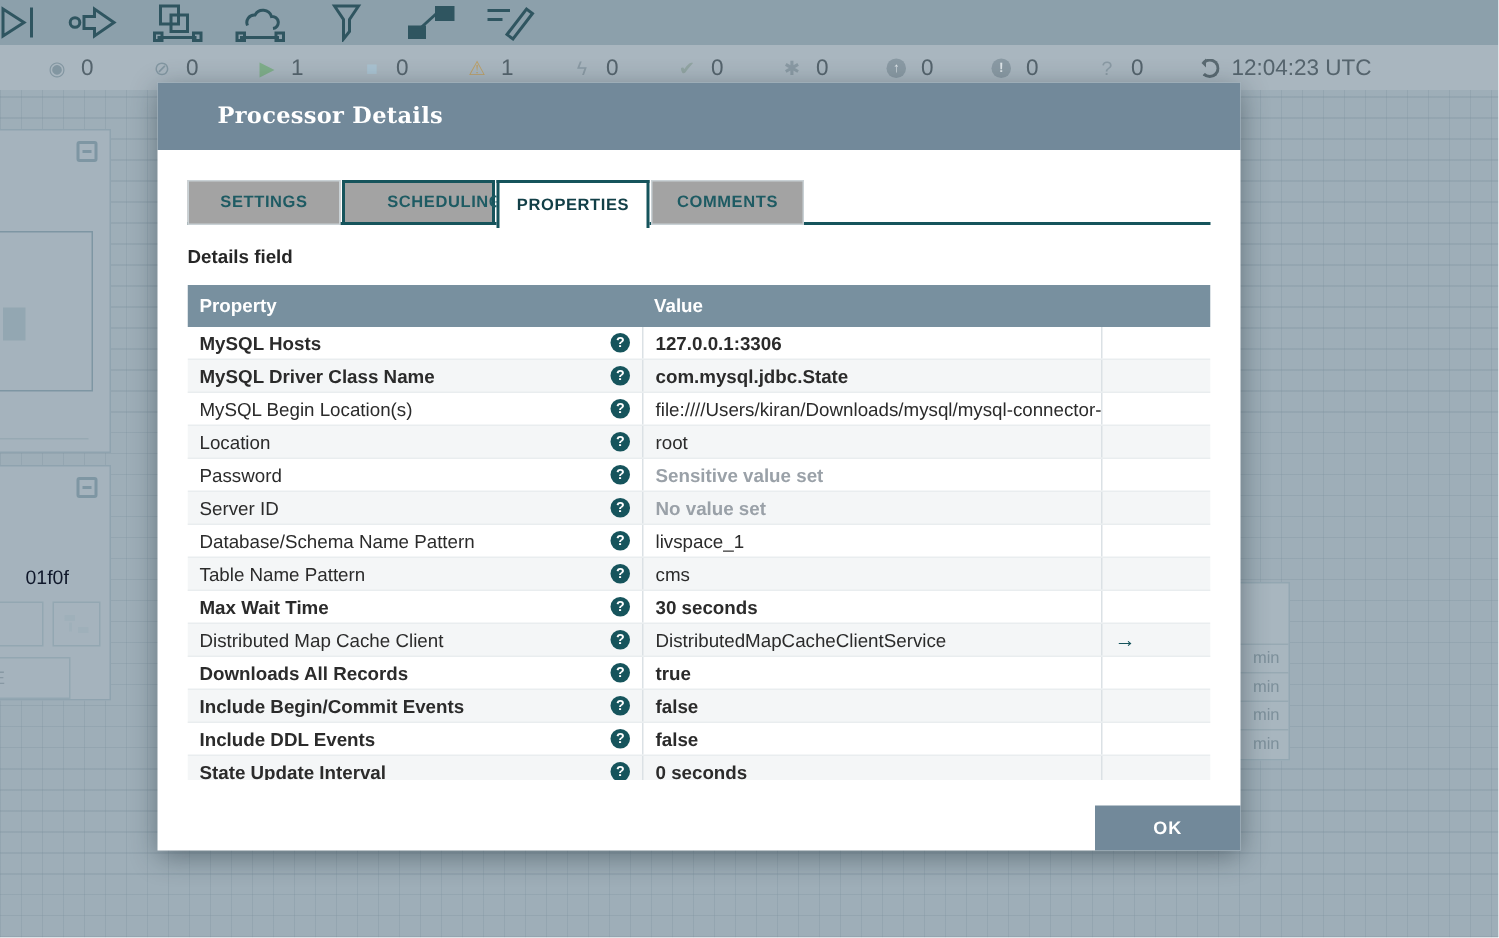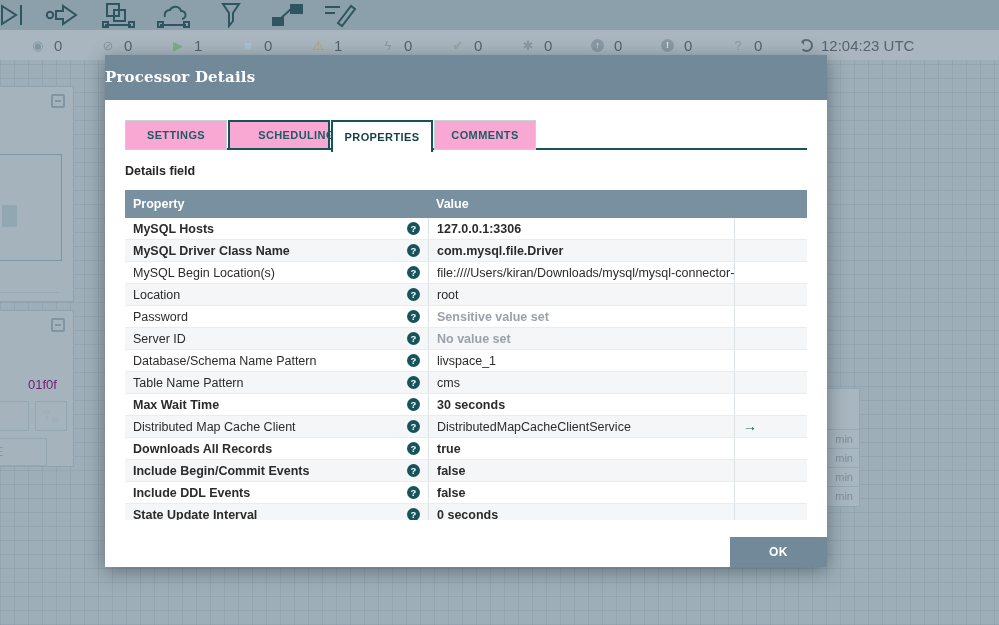--- a/index.html
+++ b/index.html
@@ -34,45 +34,45 @@
   #refresh-icon::after { content:""; position:absolute; left:-4px; top:-2px; border:3px solid transparent; border-right-color:#5A6A72; }
   #refresh-time { font-size:15px; color:#55646D;text-align:right; }
 
   
   .bg-panel { position:absolute; background:#A5B3BD; border:1px solid #8FA3AF; }
   .minus-btn { position:absolute; right:8px; top:7px; width:14px; height:14px; border:2px solid #7E96A3; border-radius:2px; }
   .minus-btn::after { content:""; position:absolute; left:2px; top:4px; width:6px; height:2px; background:#7E96A3; }
   #lp-inner { position:absolute; left:10px; right:11px; top:67px; height:107px; border:1px solid #7E96A3; }
   #lp-square { position:absolute; left:30px; top:50px; width:15px; height:22px; background:#93A7B2; }
   #lp-footline { position:absolute; left:0; right:14px; top:205px; height:1px; background:#97A9B3; }
-  #bp-id { position:absolute; left:56px; top:66px; font-size:13px; color:#701a75;margin-left:11px; }
+  #bp-id { position:absolute; left:56px; top:66px; font-size:13px; color:#0f172a; }
   .bp-tile { position:absolute; top:90px; height:30px; border:1px solid #93A7B2; }
   #bp-tile1 { left:10px; width:58px; }
   #bp-tile2 { left:74px; width:32px; }
   #bp-tile2 .hier { position:absolute; left:7px; top:8px; width:16px; height:12px;
     background:
       linear-gradient(#9FB0BA,#9FB0BA) 0 0/7px 4px no-repeat,
       linear-gradient(#9FB0BA,#9FB0BA) 9px 8px/7px 4px no-repeat,
       linear-gradient(#9FB0BA,#9FB0BA) 3px 5px/2px 6px no-repeat; }
   #bp-del { position:absolute; left:10px; top:127px; width:76px; height:28px; border:1px solid #93A7B2;
     font-size:12px; color:#8899A4; line-height:26px; padding-left:6px; letter-spacing:1px; }
   #min-box { position:absolute; left:790px; top:328px; width:70px; height:119px; background:#A8B6BF; border:1px solid #93A7B2; }
   #min-rows { position:absolute; left:0; right:0; top:40px; }
   .min-row { height:19px; border-top:1px solid #97A9B3; font-size:11px; color:#7D909B; text-align:right; padding:3px 6px 0 0; }
 
   
   #dialog { position:absolute; left:105px; top:55px; width:722px; height:512px; background:#fff;
     z-index:10; box-shadow:0 4px 18px rgba(20,35,45,.45); }
   #dialog-header { position:absolute; left:0; top:0; width:100%; height:45px; background:var(--header-bg,#72899A); }
   #dialog-title { font-family:"DejaVu Serif", serif; font-weight:bold; font-size:15px; color:#fff;
-    line-height:45px; letter-spacing:.2px; }
+    line-height:45px; padding-left:20px; letter-spacing:.2px;margin-left:20px; }
 
   #dialog-tabs { position:absolute; left:20px; top:65px; height:34px; z-index:2; }
   .tab { display:inline-flex; align-items:center; justify-content:center; vertical-align:top;
-    width:102px; height:30px; margin-right:1px; background:#f9a8d4; border:1px solid #C9D1D5;
+    width:102px; height:30px; margin-right:1px; background:#a3a3a3; border:1px solid #C9D1D5;
     color:#1E5B63; font-size:11px; font-weight:bold; letter-spacing:.4px; cursor:pointer; }
   .tab.bordered { border:2px solid var(--accent,#16545C);padding-left:35px; }
   .tab.active { background:#fff; border:2px solid var(--accent,#16545C); border-bottom:0;
     color:#123F47; height:32px; position:relative; z-index:3; }
   #tab-underline { position:absolute; left:20px; right:20px; top:93px; height:2px; background:var(--accent,#16545C); z-index:1; }
 
   #required-label { position:absolute; left:20px; top:109px; font-size:12.5px; font-weight:bold; color:#262626; }
 
   #prop-table { position:absolute; left:20px; top:135px; width:682px; height:330px; overflow:hidden;
     font-size:12.5px; color:#2B2B2B; }
@@ -252,21 +252,21 @@
         <div class="hc3"></div>
       </div>
       <div id="prop-body">
           <div class="prow bold">
             <div class="cell prop"><span>MySQL Hosts</span><span class="help">?</span></div>
             <div class="cell val">127.0.0.1:3306</div>
             <div class="cell extra"></div>
           </div>
           <div class="prow alt bold">
             <div class="cell prop"><span>MySQL Driver Class Name</span><span class="help">?</span></div>
-            <div class="cell val">com.mysql.file.Driver</div>
+            <div class="cell val">com.mysql.jdbc.State</div>
             <div class="cell extra"></div>
           </div>
           <div class="prow">
             <div class="cell prop"><span>MySQL Begin Location(s)</span><span class="help">?</span></div>
             <div class="cell val">file:////Users/kiran/Downloads/mysql/mysql-connector-jav...</div>
             <div class="cell extra"></div>
           </div>
           <div class="prow alt">
             <div class="cell prop"><span>Location</span><span class="help">?</span></div>
             <div class="cell val">root</div>

